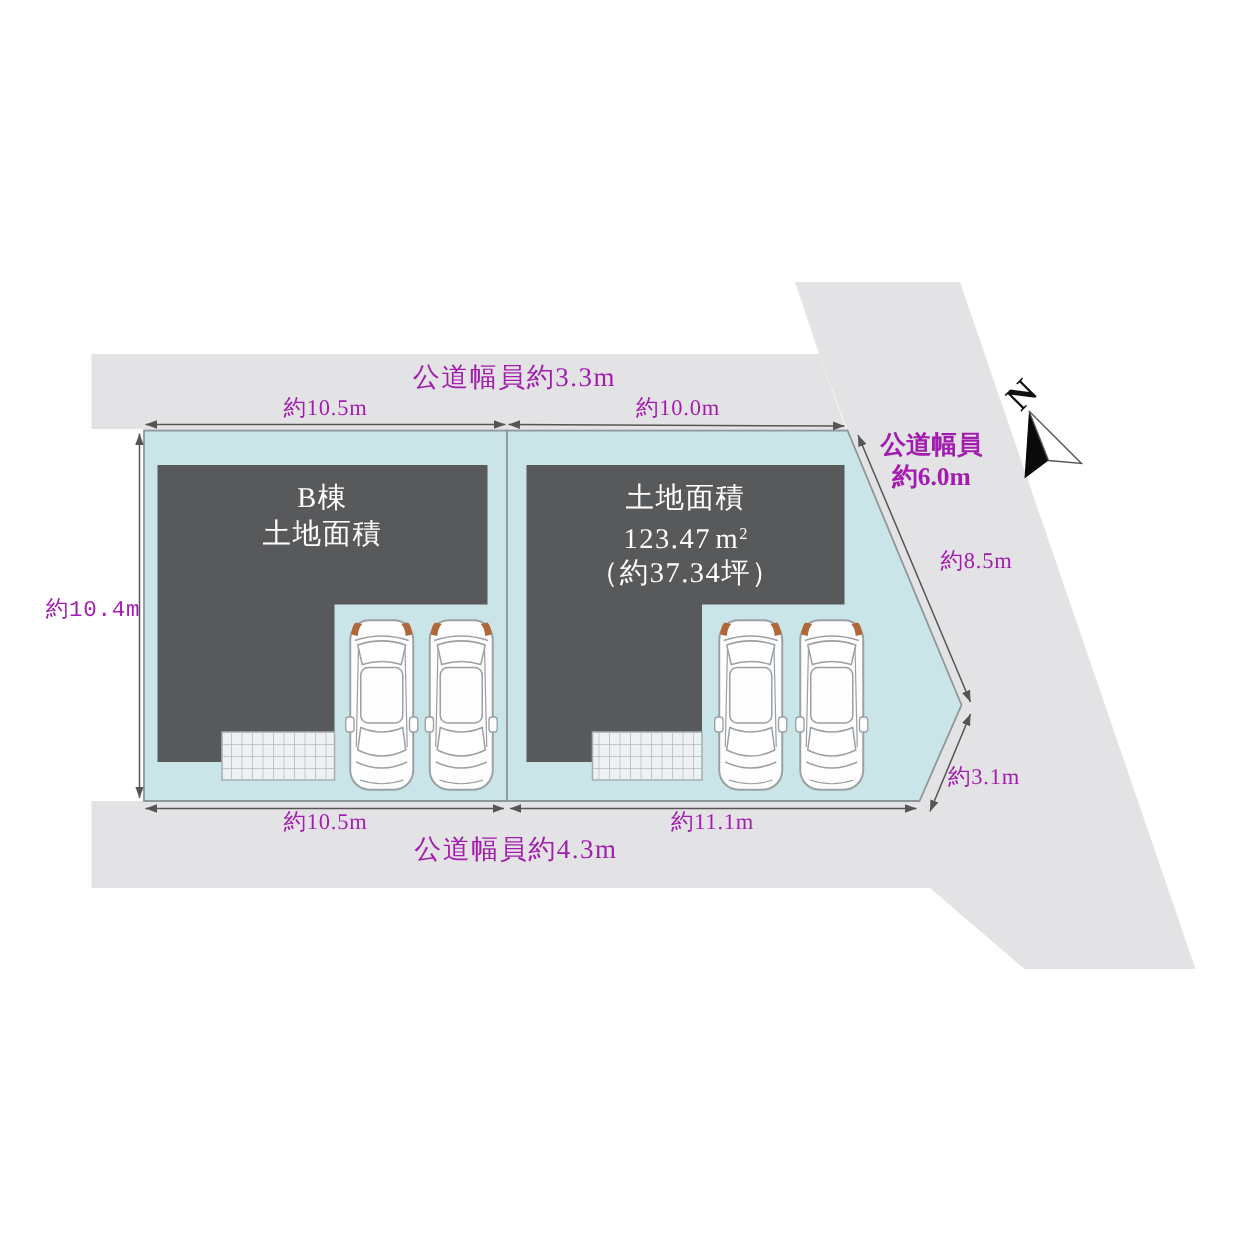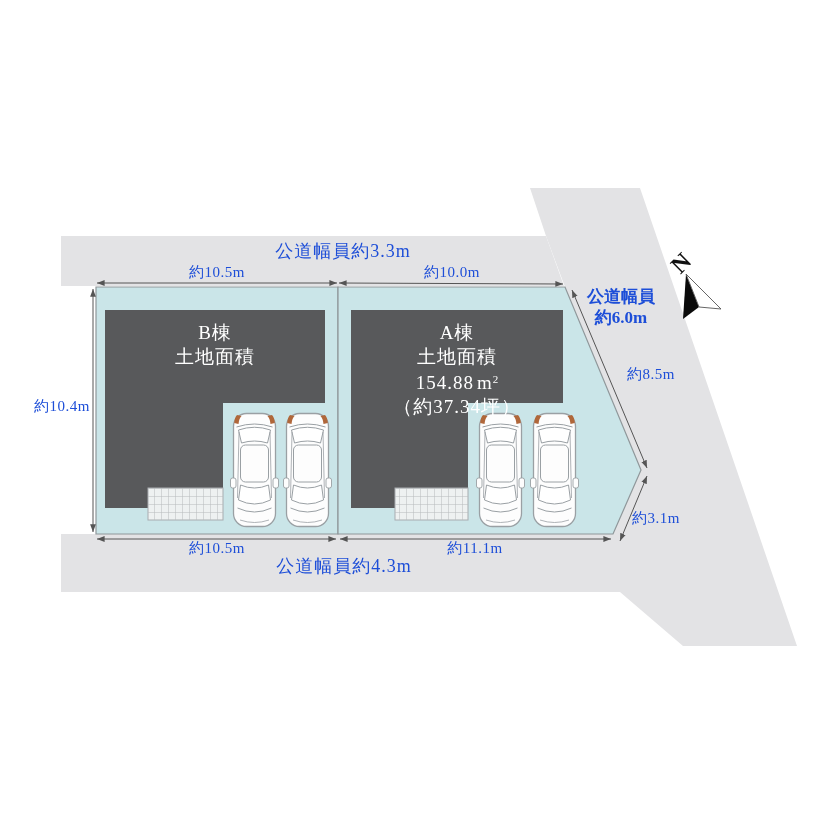--- a/index.html
+++ b/index.html
@@ -1,21 +1,21 @@
 <!DOCTYPE html>
 <html><head>
 <meta charset="utf-8">
 <style>
   html,body{margin:0;padding:0;background:#ffffff;}
   .stage{
     position:relative;width:840px;height:840px;background:#ffffff;overflow:hidden;
     font-family:"Liberation Serif","DejaVu Serif",serif;color:#2e2e2e;
   }
   .stage svg{position:absolute;left:0;top:0;}
-  .lbl{position:absolute;transform:translate(-50%,-50%);white-space:nowrap;color:#1d4ed8;}
+  .lbl{position:absolute;transform:translate(-50%,-50%);white-space:nowrap;color:#a21caf;}
   .lbl.dim{font-size:15px;letter-spacing:.5px;}
   .lbl.road{font-size:18px;letter-spacing:1px;}
   .lbl.road-right{font-size:17px;text-align:center;line-height:21px;font-weight:bold;}
   .lot-label{
     position:absolute;text-align:center;color:#ffffff;
     font-size:19px;line-height:23.5px;letter-spacing:1px;
   }
   .lot-label sup{font-size:11px;vertical-align:6px;letter-spacing:0;}
   .unit{margin-left:3px;}
 </style>
@@ -91,31 +91,30 @@
 
   <div class="lbl road" style="left:343px;top:251px;">公道幅員約3.3m</div>
   <div class="lbl road-right" style="left:621px;top:307px;">
     <div>公道幅員</div>
     <div>約6.0m</div>
   </div>
   <div class="lbl road" style="left:344px;top:566px;text-align:center;">公道幅員約4.3m</div>
 
   <div class="lbl dim" style="left:217px;top:272px;">約10.5m</div>
   <div class="lbl dim" style="left:452px;top:272px;">約10.0m</div>
-  <div class="lbl dim" style="left:62px;top:406px;">約10.4m</div>
+  <div class="lbl dim" style="left:62px;top:406px;font-family:Liberation Mono, monospace;">約10.4m</div>
   <div class="lbl dim" style="left:217px;top:548px;">約10.5m</div>
   <div class="lbl dim" style="left:475px;top:548px;">約11.1m</div>
   <div class="lbl dim" style="left:631px;top:374px;padding-left:40px;">約8.5m</div>
   <div class="lbl dim" style="left:656px;top:518px;">約3.1m</div>
 
   <div class="lot-label" style="left:105px;top:321px;width:220px;">
     <div>B棟</div>
     <div>土地面積</div>
   </div>
 
   <div class="lot-label" style="left:351px;top:321px;width:212px;">
-    <div>A棟</div>
     <div>土地面積</div>
-    <div><span>154.88</span><span class="unit">m</span><sup>2</sup></div>
+    <div><span>123.47</span><span class="unit">m</span><sup>2</sup></div>
     <div>（約37.34坪）</div>
   </div>
 
 </div>
 
 </body></html>

